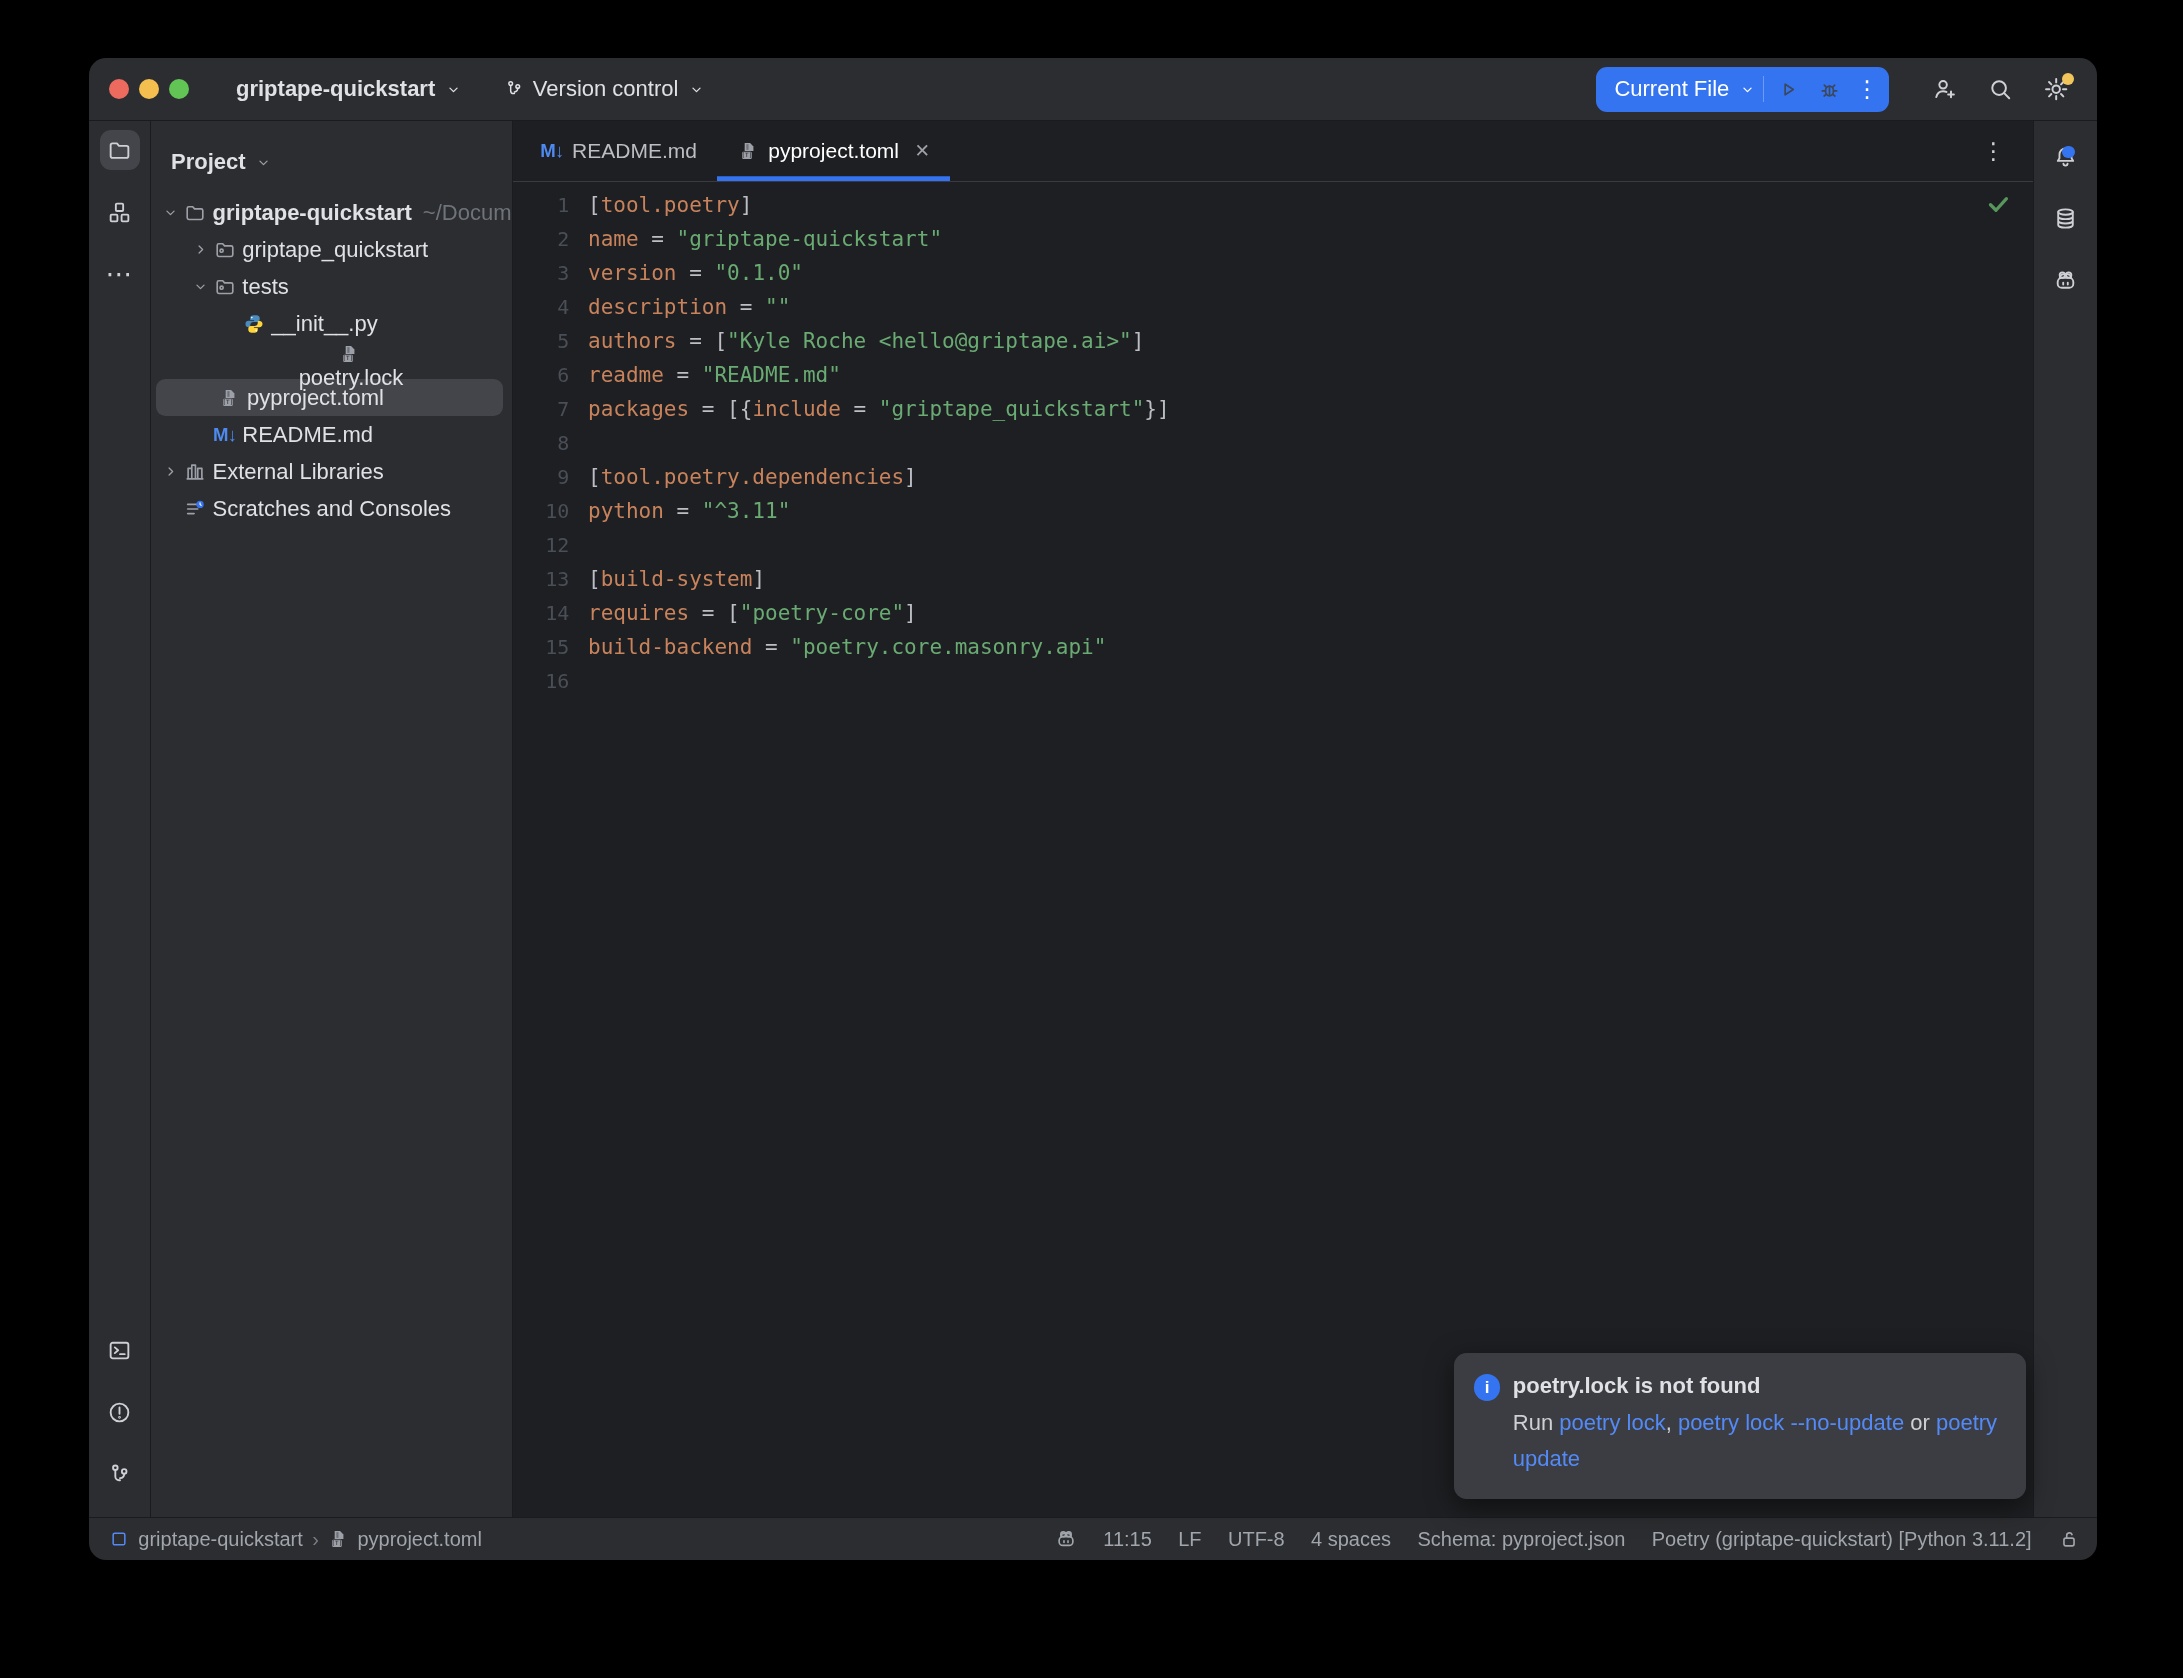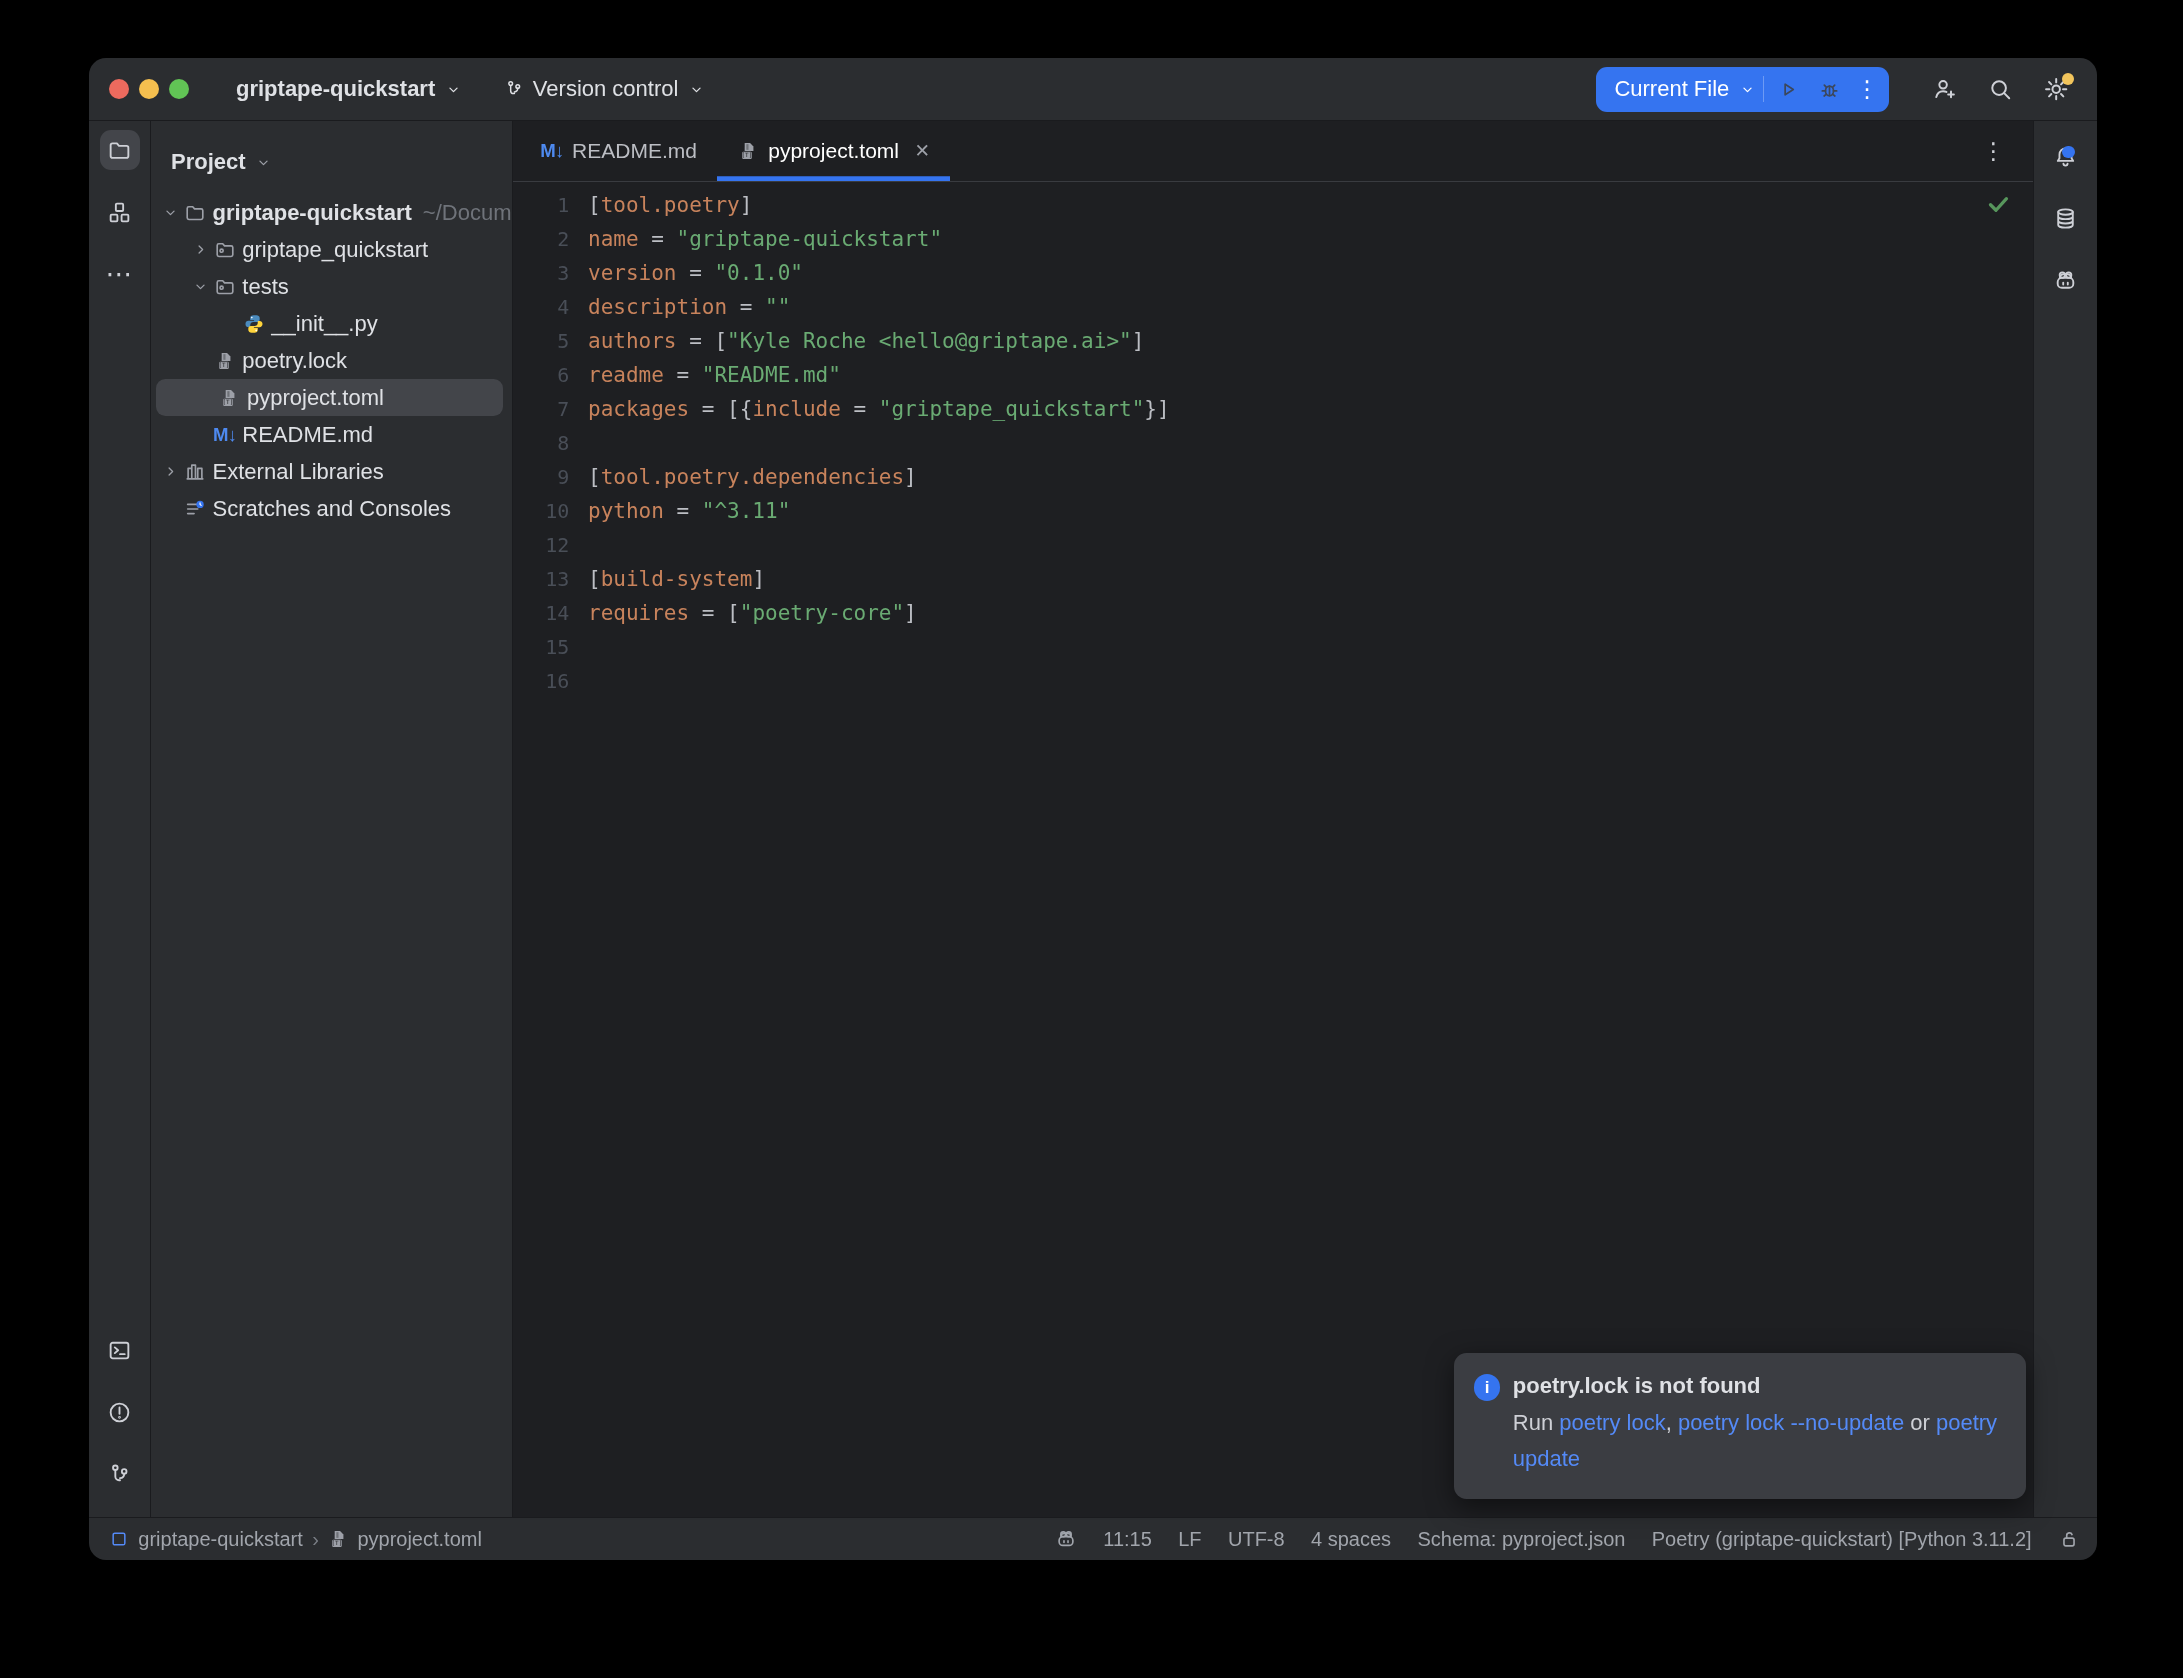--- a/index.html
+++ b/index.html
@@ -271,21 +271,21 @@
             <span class="tree-ico">
               <svg width="22" height="22" viewBox="0 0 24 24">
                 <path fill="#4B8BBE" d="M11.8 2.5c-2.8 0-3.9 1.2-3.9 2.9v2.2h4.2v.9H5.9c-1.7 0-3.2 1.2-3.2 3.4 0 2.3 1.5 3.5 3.2 3.5h2v-2.3c0-1.9 1.6-3.3 3.5-3.3h4.1c1.6 0 2.7-1.2 2.7-2.8V5.4c0-1.8-1.7-2.9-3.5-2.9z"></path>
                 <circle cx="9.6" cy="5" r="0.9" fill="#fff"></circle>
                 <path fill="#FFD43B" d="M12.2 21.5c2.8 0 3.9-1.2 3.9-2.9v-2.2h-4.2v-.9h6.2c1.7 0 3.2-1.2 3.2-3.4 0-2.3-1.5-3.5-3.2-3.5h-2v2.3c0 1.9-1.6 3.3-3.5 3.3H8.5c-1.6 0-2.7 1.2-2.7 2.8v1.6c0 1.8 1.7 2.9 3.5 2.9z"></path>
                 <circle cx="14.4" cy="19" r="0.9" fill="#fff"></circle>
               </svg>
             </span>
             <span class="tree-label">__init__.py</span>
           </div>
-          <div class="tree-row" style="padding-left: 39px;">
+          <div class="tree-row" style="padding-left: 39px; flex-direction: column;">
             <span class="tree-chev"></span>
             <span class="tree-ico">
               <svg width="20" height="20" viewBox="0 0 24 24" style="font-size:28px">
                 <path d="M8 2.5h6.5l4 4V12H8z" fill="#9DA0A8"></path>
                 <rect x="10" y="3.8" width="2.6" height="6.8" fill="#6E7177"></rect>
                 <rect x="5" y="13" width="11.5" height="8.5" rx="1.5" fill="#9DA0A8"></rect>
                 <text x="10.7" y="19.8" font-size="7.2" fill="#1E1F22" text-anchor="middle" font-family="'DejaVu Sans Mono',monospace">[T]</text>
               </svg>
             </span>
             <span class="tree-label">poetry.lock</span>
@@ -371,21 +371,21 @@
             <div class="code-row"><span class="gutter">4</span><span class="code-text"><span class="tk-k">description</span><span class="tk-p"> = </span><span class="tk-s">""</span></span></div>
             <div class="code-row"><span class="gutter">5</span><span class="code-text"><span class="tk-k">authors</span><span class="tk-p"> = [</span><span class="tk-s">"Kyle Roche &lt;hello@griptape.ai&gt;"</span><span class="tk-p">]</span></span></div>
             <div class="code-row"><span class="gutter">6</span><span class="code-text"><span class="tk-k">readme</span><span class="tk-p"> = </span><span class="tk-s">"README.md"</span></span></div>
             <div class="code-row"><span class="gutter">7</span><span class="code-text"><span class="tk-k">packages</span><span class="tk-p"> = [{</span><span class="tk-k">include</span><span class="tk-p"> = </span><span class="tk-s">"griptape_quickstart"</span><span class="tk-p">}]</span></span></div>
             <div class="code-row"><span class="gutter">8</span><span class="code-text"></span></div>
             <div class="code-row"><span class="gutter">9</span><span class="code-text"><span class="tk-p">[</span><span class="tk-k">tool.poetry.dependencies</span><span class="tk-p">]</span></span></div>
             <div class="code-row"><span class="gutter">10</span><span class="code-text"><span class="tk-k">python</span><span class="tk-p"> = </span><span class="tk-s">"^3.11"</span></span></div>
             <div class="code-row"><span class="gutter">12</span><span class="code-text"></span></div>
             <div class="code-row"><span class="gutter">13</span><span class="code-text"><span class="tk-p">[</span><span class="tk-k">build-system</span><span class="tk-p">]</span></span></div>
             <div class="code-row"><span class="gutter">14</span><span class="code-text"><span class="tk-k">requires</span><span class="tk-p"> = [</span><span class="tk-s">"poetry-core"</span><span class="tk-p">]</span></span></div>
-            <div class="code-row"><span class="gutter">15</span></div>
+            <div class="code-row"><span class="gutter">15</span><span class="code-text"><span class="tk-k">build-backend</span><span class="tk-p"> = </span><span class="tk-s">"poetry.core.masonry.api"</span></span></div>
             <div class="code-row"><span class="gutter">16</span><span class="code-text"></span></div>
           </div>
       </div>
     </div>
 
     <div class="right-bar">
       <div class="ab-ico">
           <svg width="25" height="25" viewBox="0 0 24 24" fill="none" stroke="currentColor" stroke-width="1.8" stroke-linecap="round" stroke-linejoin="round">
             <path d="M12 4.2a5.8 5.8 0 0 1 5.8 5.8v3.6l1.6 2.6H4.6l1.6-2.6V10A5.8 5.8 0 0 1 12 4.2zM10 18.8a2 2 0 0 0 4 0"></path>
           </svg>

